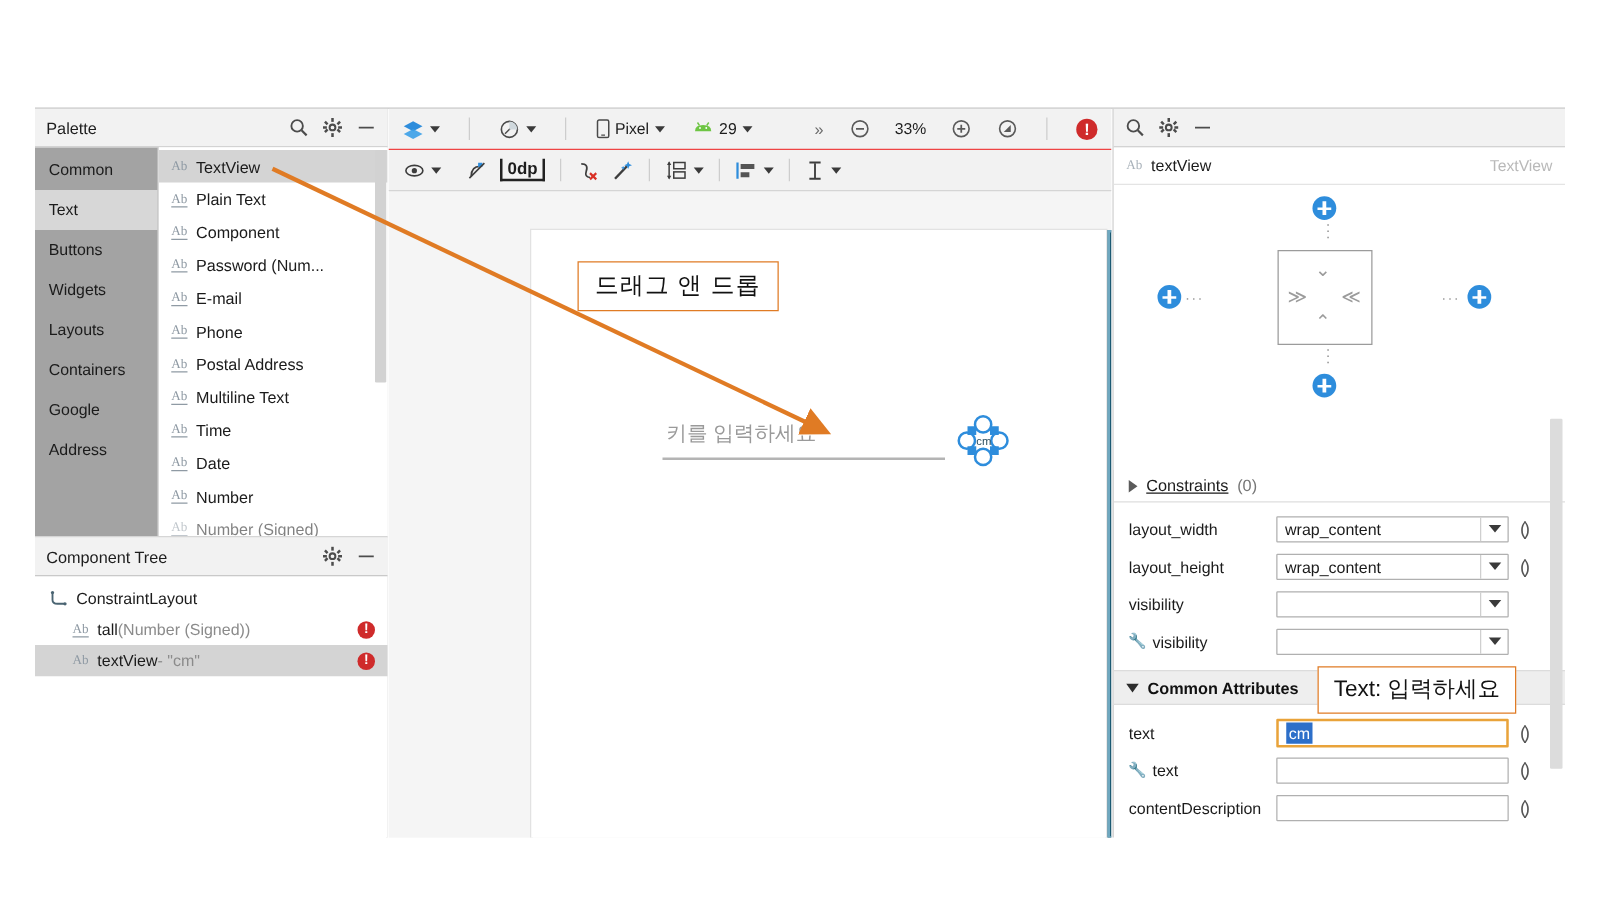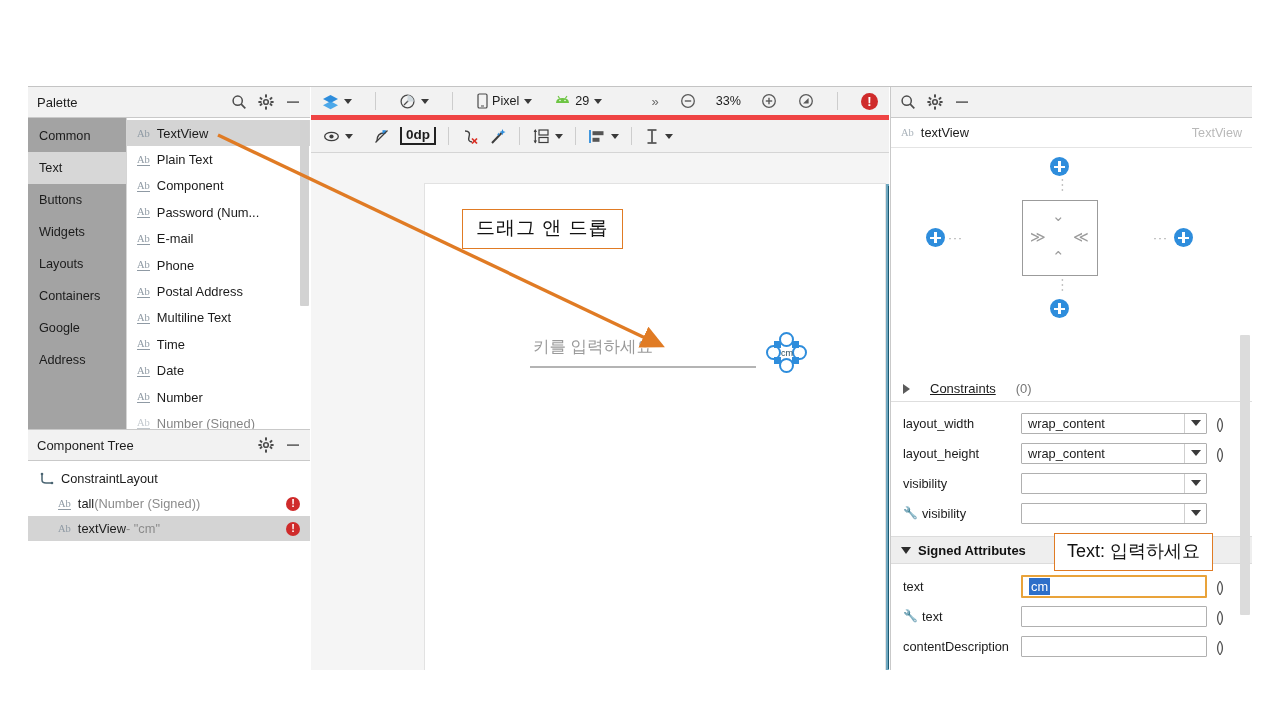--- a/index.html
+++ b/index.html
@@ -107,21 +107,21 @@
   .err-dot::after { content: "!"; }
   .indent1 { padding-left: 12px; }
   .indent2 { padding-left: 30px; }
 
   
   #center {
     position: absolute; left: 283px; top: 0;
     width: 578px; height: 584px; background: #f5f5f5;
   }
   #tb1 {
-    height: 33px; background: #f2f2f2; border-bottom: 5px solid #ef4444;
+    height: 33px; background: #f2f2f2; border-bottom: 1px solid #ef4444;
     display: flex; align-items: center; padding: 0 6px; gap: 11px;
   }
   #tb2 {
     height: 33px; background: #f2f2f2; border-bottom: 1px solid #d5d5d5;
     display: flex; align-items: center; padding: 0 7px;
   }
   .tb-btn {
     display: flex; align-items: center; gap: 3px;
     padding: 2px 5px; height: 25px; color: #1d1d1d; font-size: 12.6px;
     white-space: nowrap;
@@ -215,21 +215,21 @@
     background: #2e8ddc;
   }
   .cw-plus::before, .cw-plus::after {
     content: ""; position: absolute; background: #fff;
   }
   .cw-plus::before { left: 4px; top: 8.5px; width: 11px; height: 2.4px; }
   .cw-plus::after { left: 8.3px; top: 4px; width: 2.4px; height: 11px; }
   .cw-dots { position: absolute; color: #9b9b9b; font-size: 12px; letter-spacing: 1px; }
   .cw-chev { position: absolute; color: #9b9b9b; font-size: 15px; font-family: "Liberation Sans", sans-serif; }
   #constraints-row {
-    height: 26px; display: flex; align-items: center; gap: 20px;
+    height: 26px; display: flex; align-items: center; gap: 7px;
     padding-left: 12px; border-bottom: 1px solid #dedede;
     font-size: 13px; color: #1b1b1b;
   }
   .tri-right {
     width: 0; height: 0; border-top: 5px solid transparent;
     border-bottom: 5px solid transparent; border-left: 7px solid #5b5b5b;
   }
   .tri-down {
     width: 0; height: 0; border-left: 5px solid transparent;
     border-right: 5px solid transparent; border-top: 7px solid #2c2c2c;
@@ -739,21 +739,21 @@
           <span class="ddbtn">
               <span class="dd-caret"></span>
             </span>
         </span>
       </div>
 
       <div style="height:8px"></div>
 
       <div id="section-common">
         <span class="tri-down"></span>
-        <span>Signed Attributes</span>
+        <span>Common Attributes</span>
       </div>
 
       <div style="height:7px"></div>
 
       <div class="attr-row">
         <span class="lbl">text</span>
         <span class="fld focus">
           <span class="sel-val">cm</span>
         </span>
         <span class="paren">()</span>

